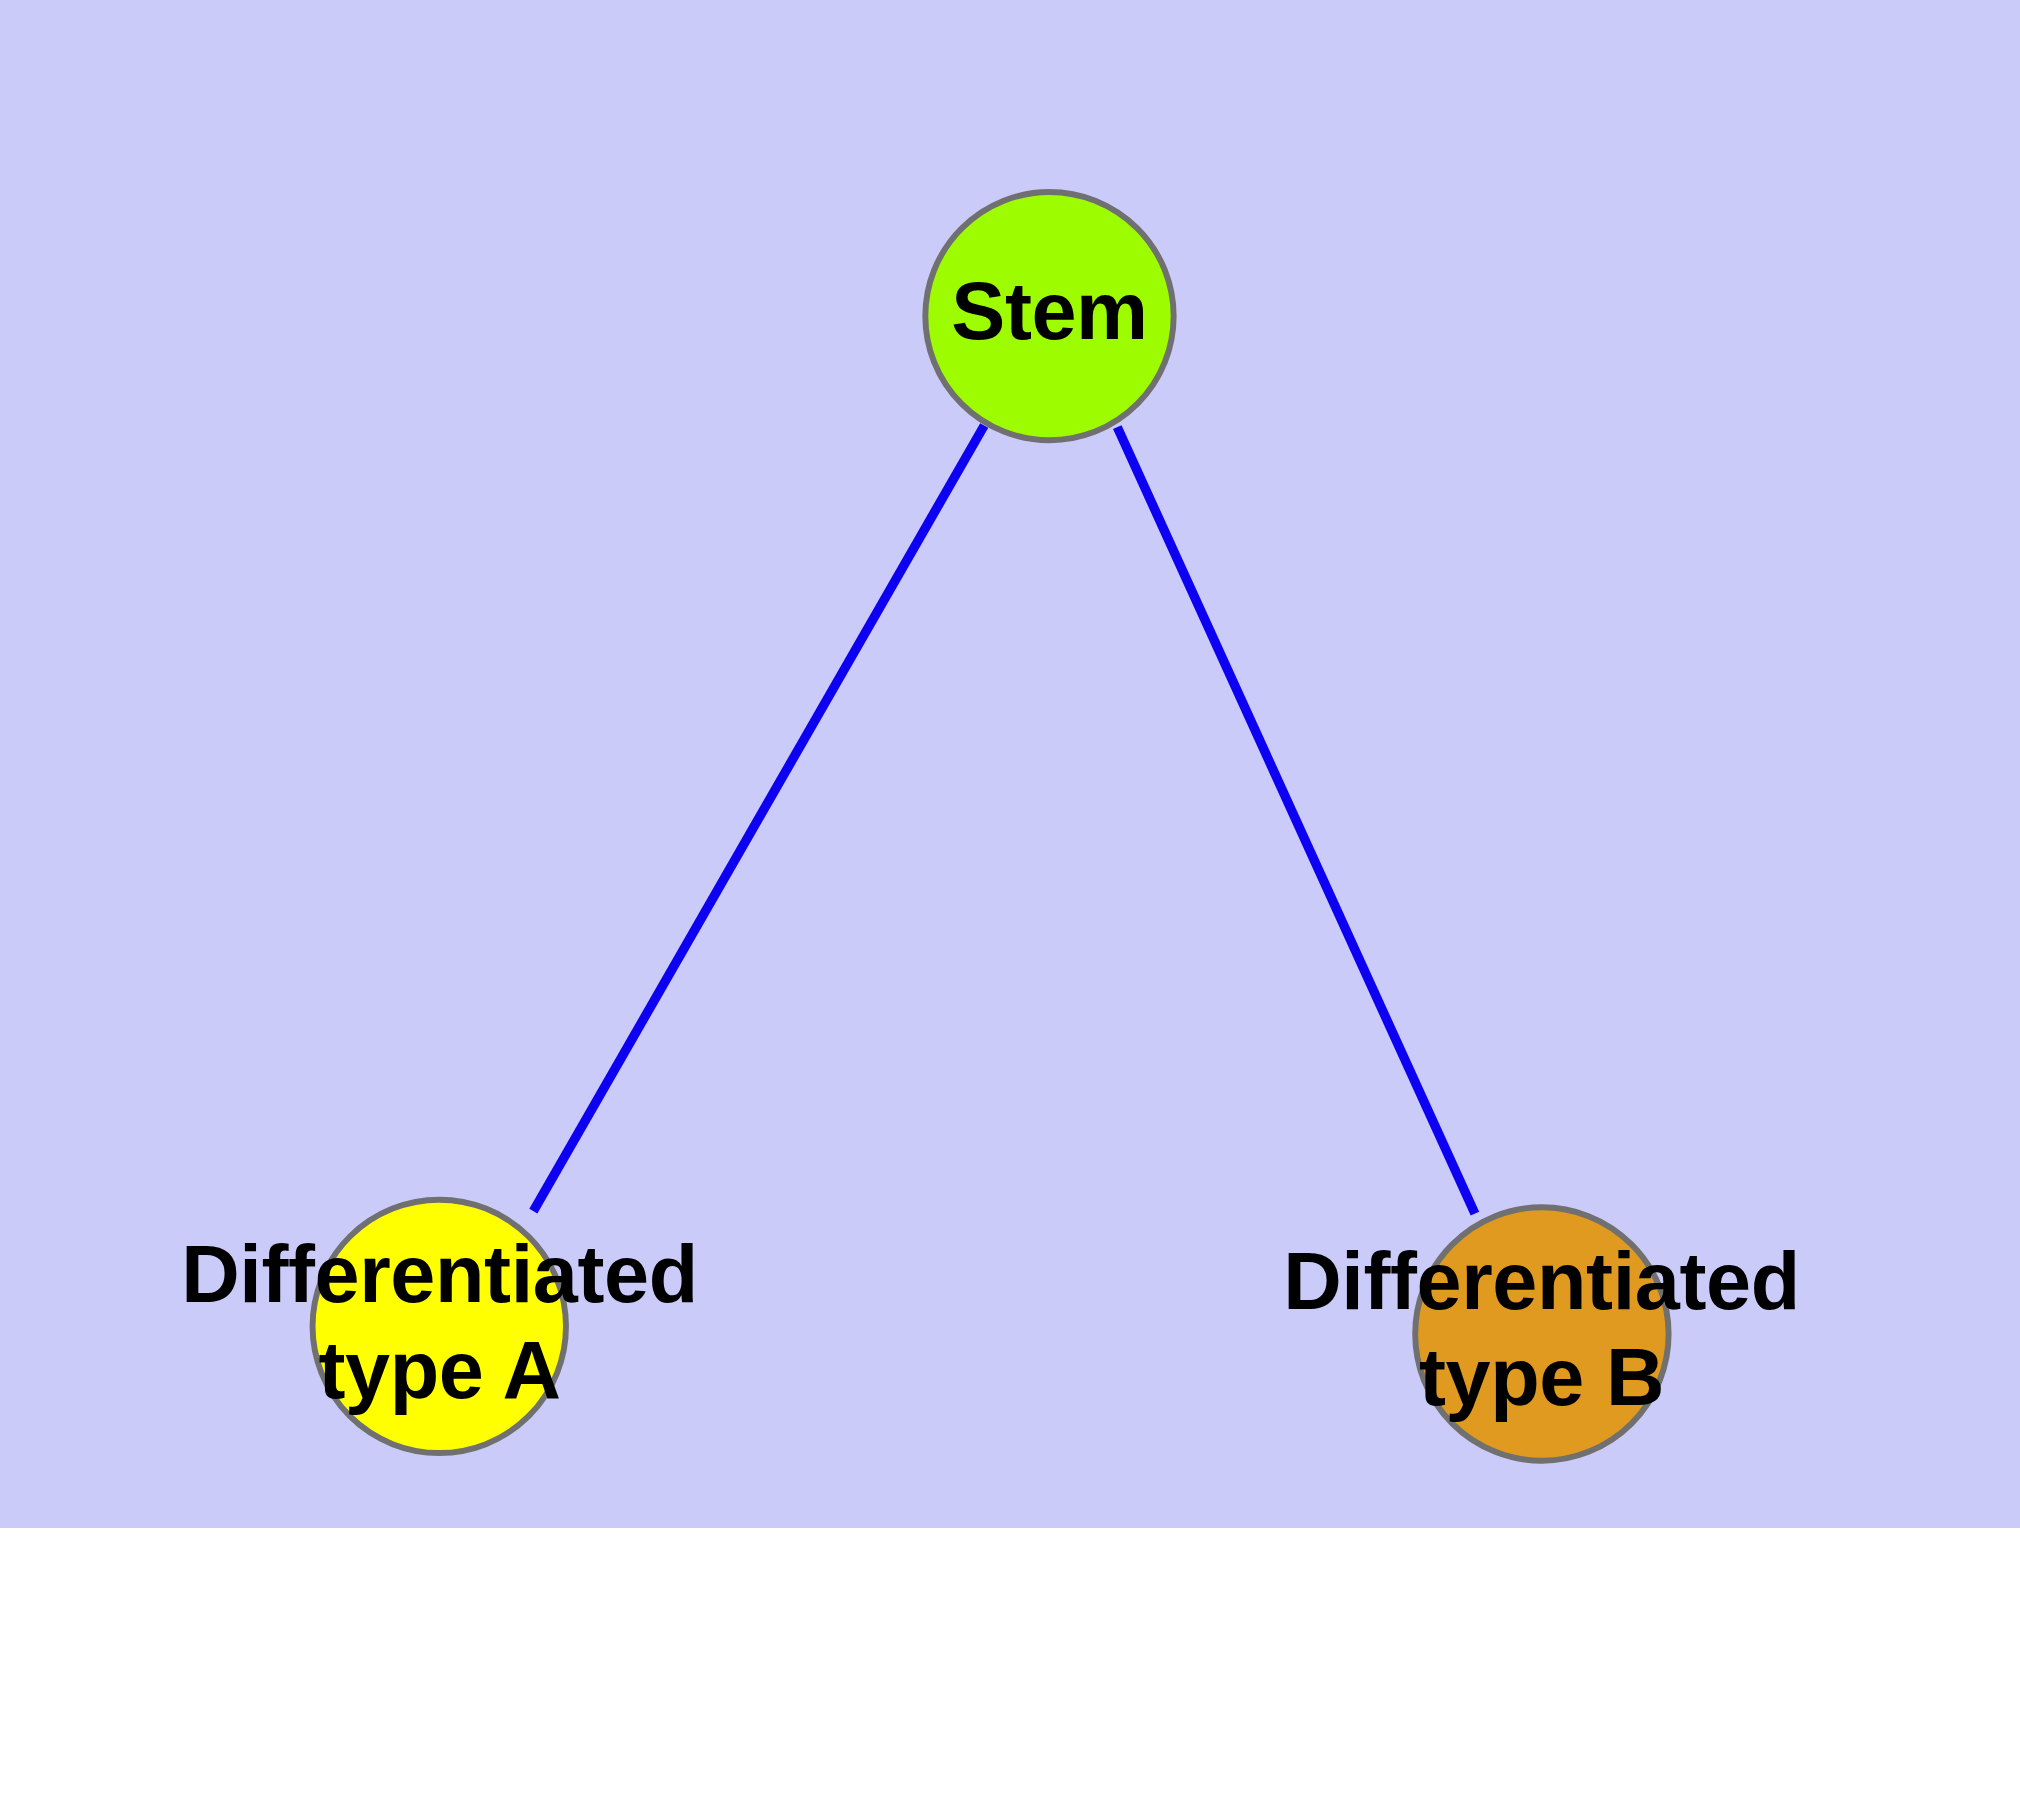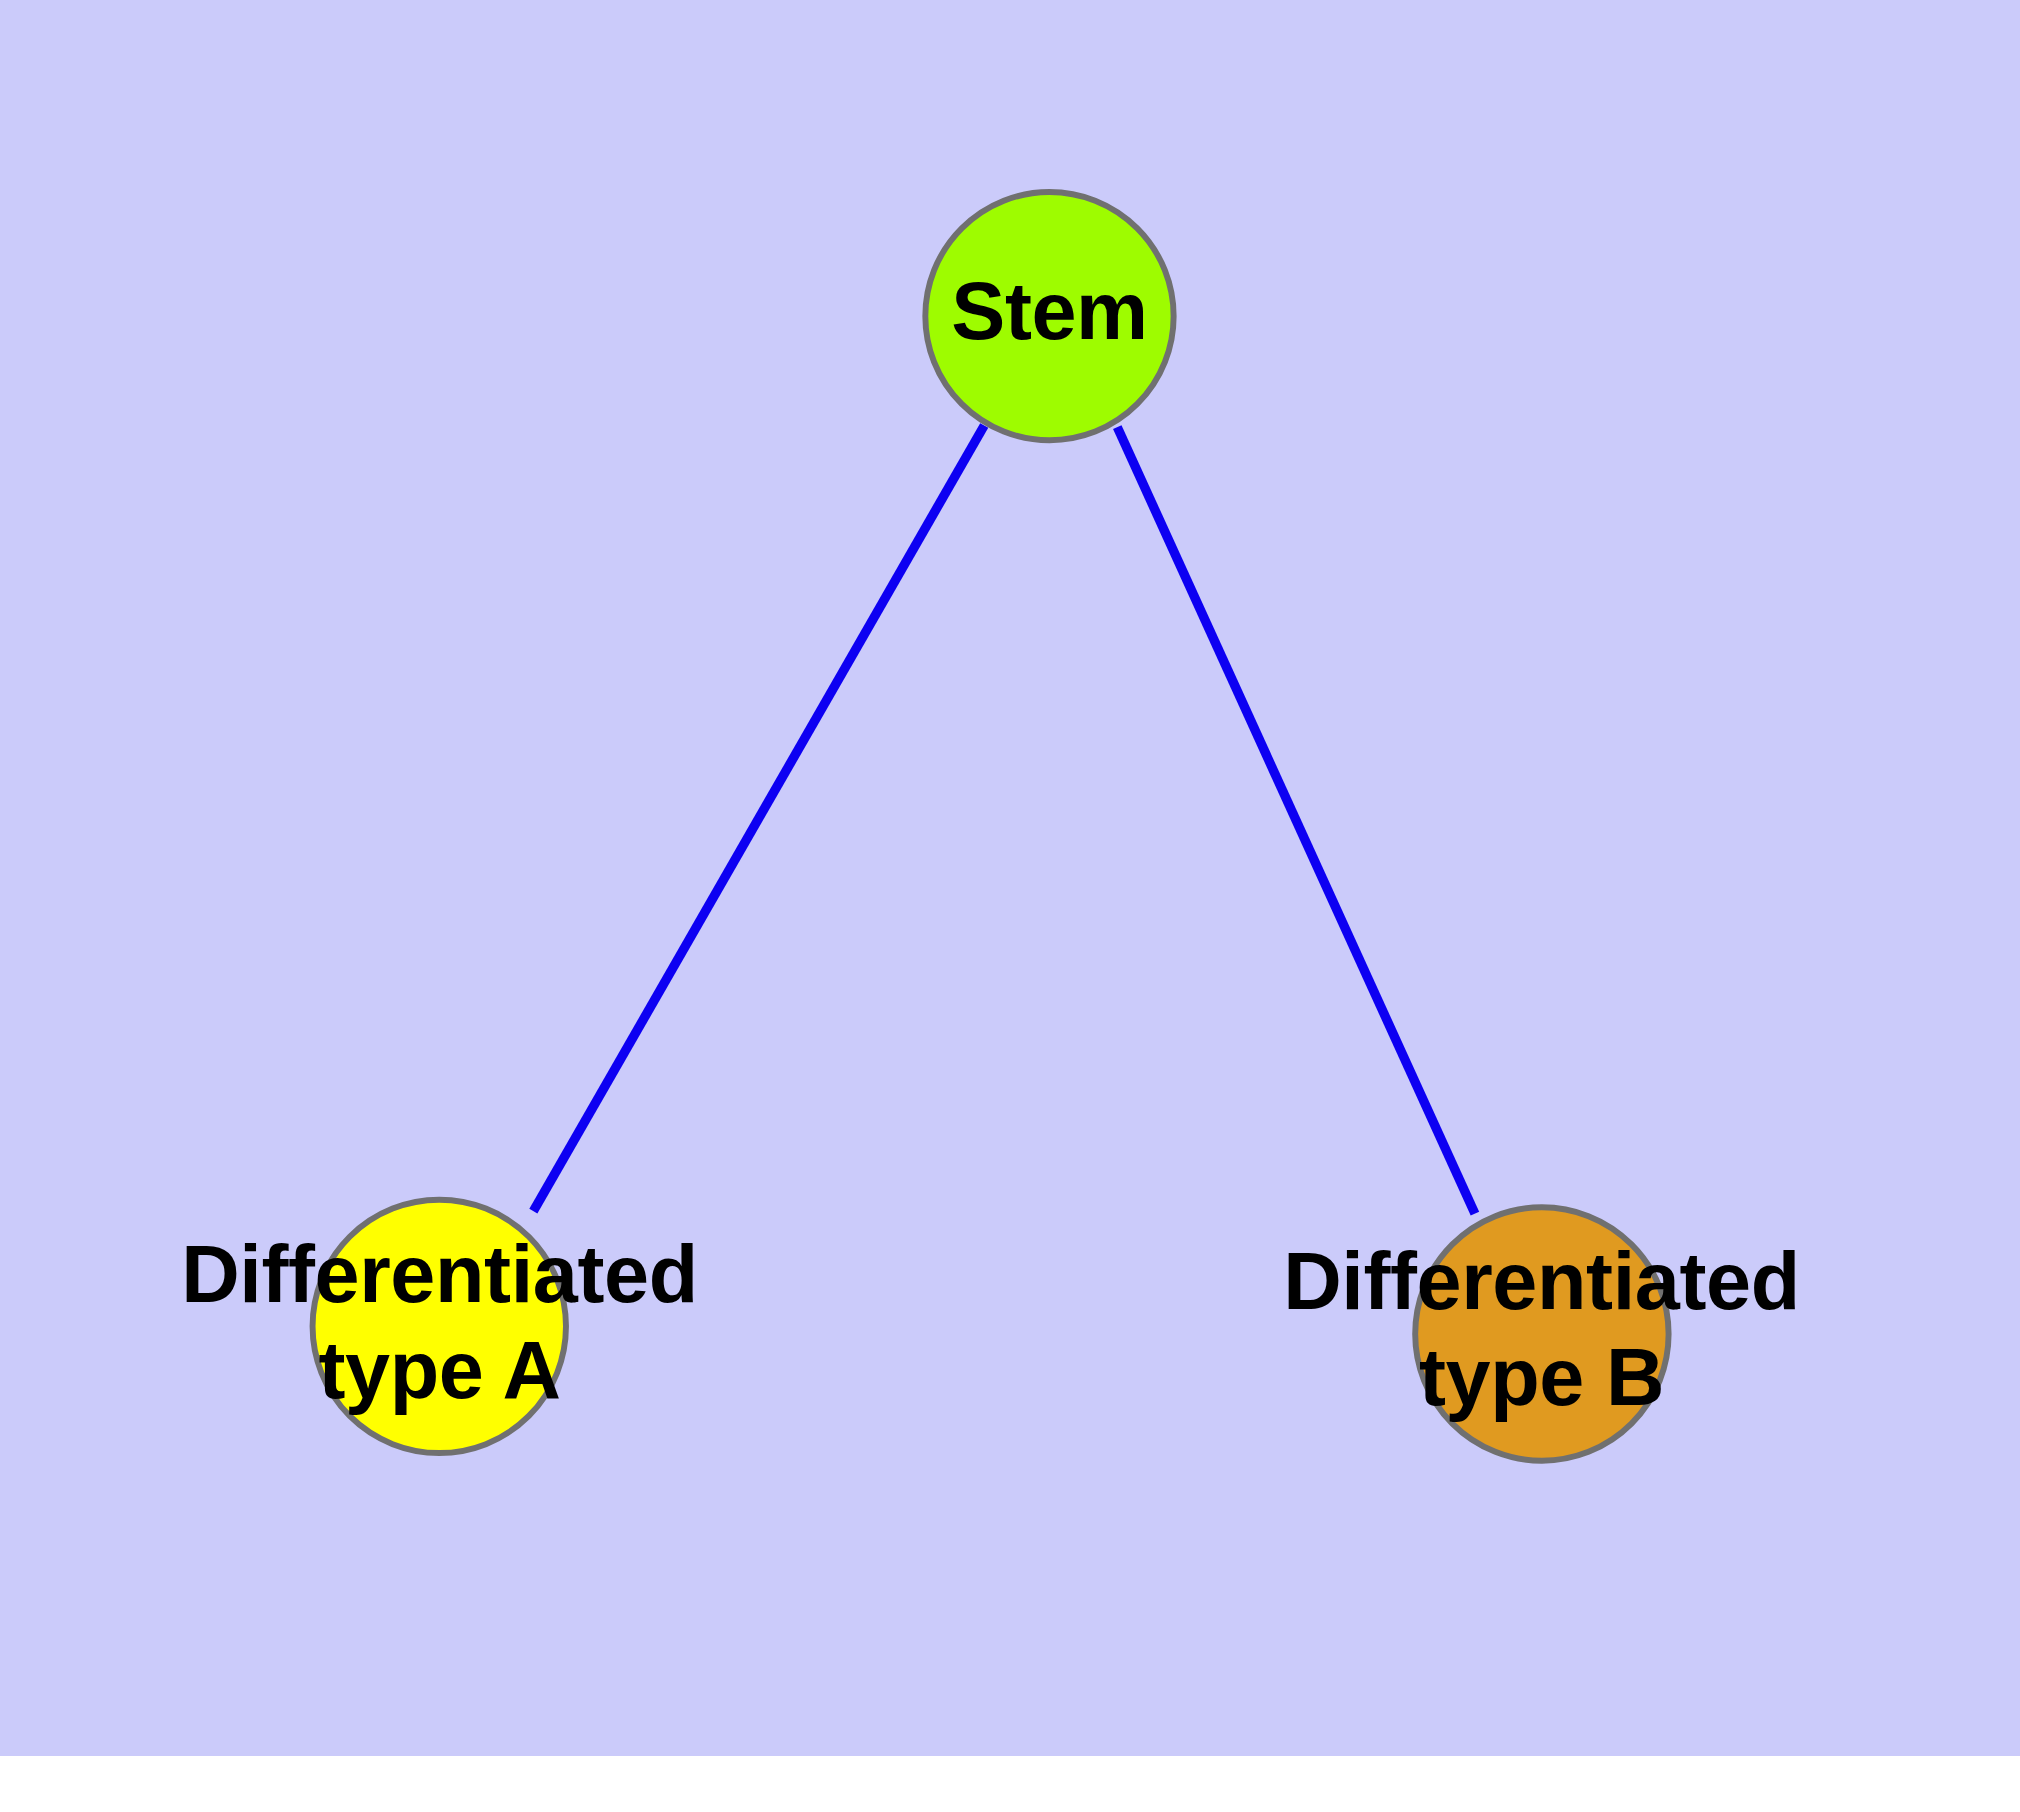--- a/index.html
+++ b/index.html
@@ -35,21 +35,21 @@
     color: #000000;
     white-space: pre;
     line-height: 1.18;
     letter-spacing: -0.4px;
     pointer-events: none;
   }
 </style>
 </head>
 <body>
 
-<div id="canvas" style="width: 2021px; height: 1756px;">
+<div id="canvas" style="width: 2021px; height: 1528px;">
 
   <div id="bg-rect" style="background: rgb(203, 203, 250); width: 2021px; height: 1812px;"></div>
 
   <svg id="graph-svg" viewBox="0 0 2384 2138" style="width: 2021px; height: 1812px;">
     <g id="edge-layer">
         <line x1="1161" y1="502" x2="629" y2="1429" stroke="#0d00f2" stroke-width="11" stroke-linecap="butt"></line>
         <line x1="1318" y1="504" x2="1740" y2="1432" stroke="#0d00f2" stroke-width="11" stroke-linecap="butt"></line>
       </g>
     <g id="node-layer">
         <circle cx="1238" cy="373" r="146.5" fill="#9efc00" stroke="#707070" stroke-width="7"></circle>

